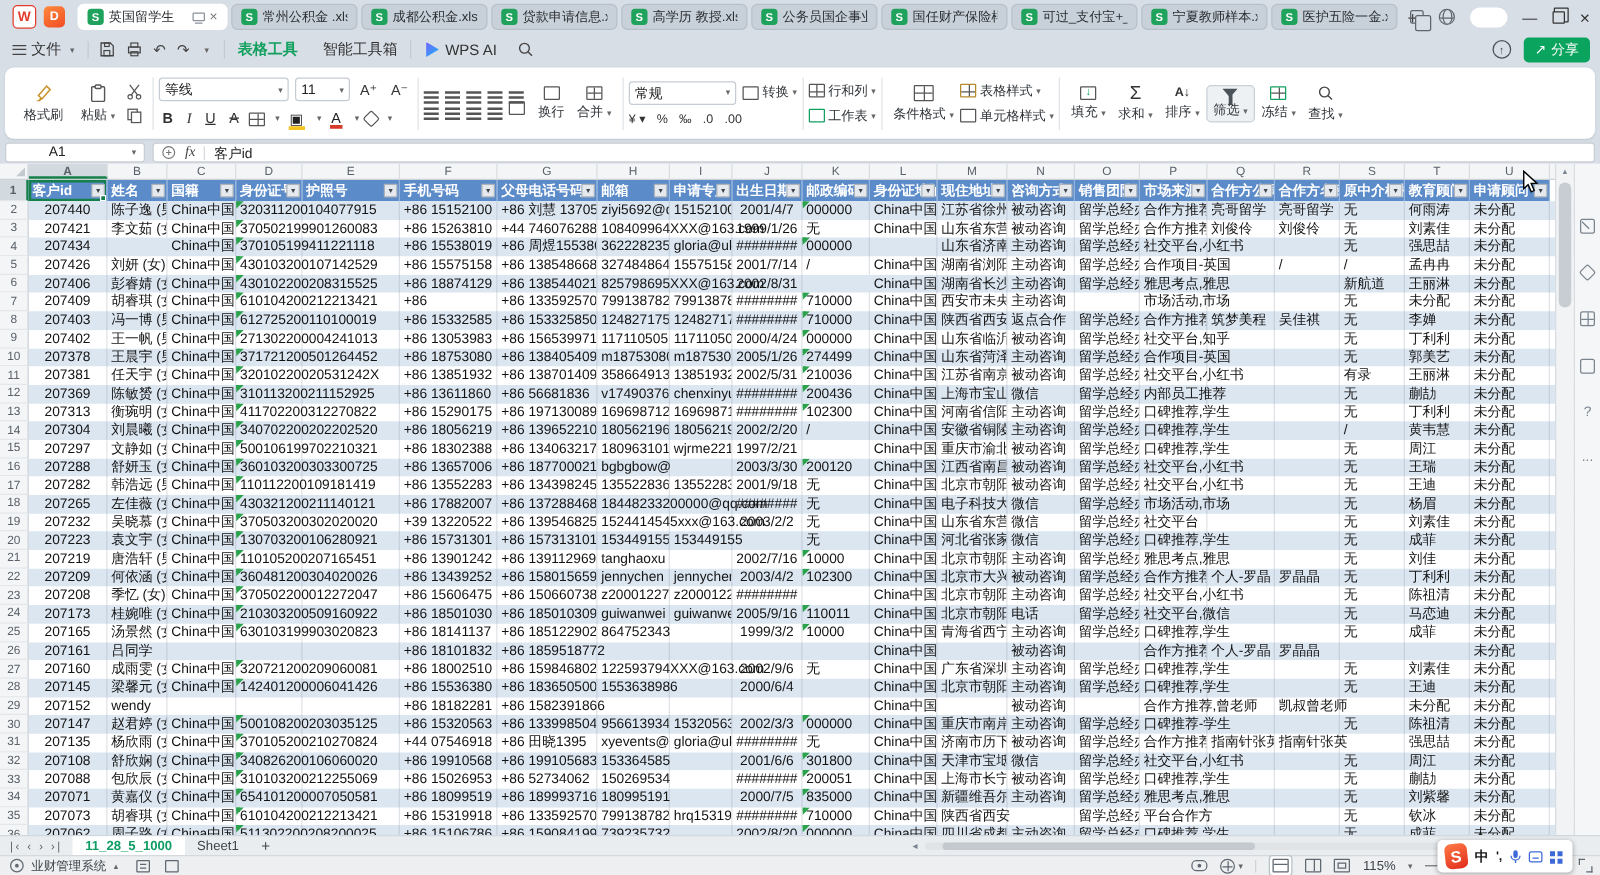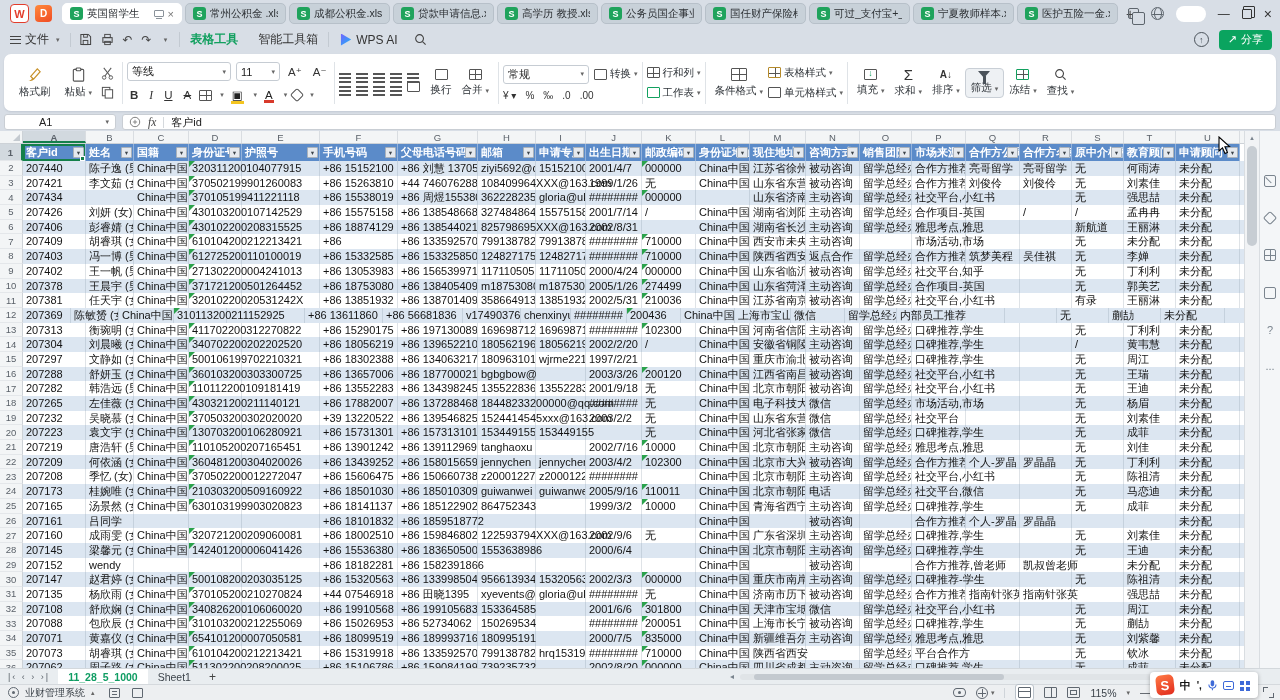--- a/index.html
+++ b/index.html
@@ -100,21 +100,21 @@
   .hrow { display:flex; height:17px; }
   .rnum { width:23px; flex:none; background:#f3f5f6; font-size:9.5px; color:#5a6169; text-align:center; border-right:1px solid #cdd2d7; border-bottom:1px solid #e4e7ea; display:flex; align-items:center; justify-content:center; }
   .rnum.sel { background:#d2d9df; border-right:2px solid #14804a; font-weight:bold; }
   .hcell { position:relative; background:#5b8bc9; color:#fff; font-weight:bold; font-size:11px; display:flex; align-items:center; padding:0 12px 0 3px; border-right:1px solid rgba(255,255,255,.35); white-space:nowrap; overflow:hidden; flex:none; }
   .hcell .fbtn { position:absolute; right:1px; top:50%; margin-top:-5.5px; width:11px; height:11px; background:#e5e9ee; border:1px solid #aab2bb; border-radius:1px; display:flex; align-items:center; justify-content:center; color:#3c434a; font-size:5.5px; }
   .hcell.sel { box-shadow:inset 0 0 0 2px #14804a; }
   .handle { position:absolute; right:0; bottom:0; width:5px; height:5px; background:#14804a; border:1px solid #fff; }
   .row { display:flex; height:14.7px; position:relative; }
   .row.band { background:#dce6f1; }
   .cell { position:relative; flex:none; font-size:11px; line-height:14.5px; color:#131313; padding:0 3px; border-right:1px solid rgba(140,155,170,.28); white-space:nowrap; overflow:hidden; }
-  .cell.right { text-align:left; }
+  .cell.right { text-align:center; }
   .cell.spill { overflow:visible; }
   .cell.spill > span { position:relative; z-index:2; }
   .cell.tri::before { content:""; position:absolute; left:0; top:0; border:3px solid transparent; border-left-color:#2ba24c; border-top-color:#2ba24c; z-index:3; }
   
   .vscroll { position:absolute; left:1244px; top:0; bottom:0; width:15px; background:#f1f3f5; border-left:1px solid #d9dde1; }
   .vscroll .up { height:13px; text-align:center; font-size:7px; color:#7a848e; line-height:13px; }
   .vscroll .thumb { position:absolute; left:2px; right:2px; top:15px; height:100px; background:#c7cdd3; border-radius:6px; }
   .rstrip { position:absolute; left:1259px; top:0; bottom:0; width:21px; background:#f4f6f8; border-left:1px solid #d9dde1; display:flex; flex-direction:column; align-items:center; padding-top:44px; gap:26px; }
   .sic { width:12px; height:12px; border:1.4px solid #7a848e; border-radius:2px; position:relative; }
   .sic.pen::after { content:""; position:absolute; left:1px; top:1px; width:8px; border-top:1.4px solid #7a848e; transform:rotate(45deg); transform-origin:left top; }
@@ -804,21 +804,21 @@
           <div class="cell" style="width: 52px;"><span>留学总经办</span></div>
           <div class="cell spill" style="width: 54px;"><span>社交平台,小红书</span></div>
           <div class="cell" style="width: 54px;"><span></span></div>
           <div class="cell" style="width: 52px;"><span></span></div>
           <div class="cell" style="width: 52px;"><span>有录</span></div>
           <div class="cell" style="width: 52px;"><span>王丽淋</span></div>
           <div class="cell" style="width: 64px;"><span>未分配</span></div>
         </div>
         <div class="row band">
           <div class="rnum">12</div>
-          <div class="cell right" style="width: 48px;"><span>207369</span></div>
+          <div class="cell right" style="width: 63px;"><span>207369</span></div>
           <div class="cell" style="width: 48px;"><span>陈敏赟 (女)</span></div>
           <div class="cell" style="width: 55px;"><span>China中国</span></div>
           <div class="cell spill tri" style="width: 53px;"><span>310113200211152925</span></div>
           <div class="cell" style="width: 78px;"><span></span></div>
           <div class="cell" style="width: 78px;"><span>+86 13611860</span></div>
           <div class="cell" style="width: 80px;"><span>+86 56681836</span></div>
           <div class="cell" style="width: 58px;"><span>v17490376</span></div>
           <div class="cell" style="width: 50px;"><span>chenxinyur</span></div>
           <div class="cell" style="width: 56px;"><span>########</span></div>
           <div class="cell tri" style="width: 54px;"><span>200436</span></div>
@@ -909,21 +909,21 @@
           <div class="rnum">16</div>
           <div class="cell right" style="width: 63px;"><span>207288</span></div>
           <div class="cell" style="width: 48px;"><span>舒妍玉 (女)</span></div>
           <div class="cell" style="width: 55px;"><span>China中国</span></div>
           <div class="cell spill tri" style="width: 53px;"><span>360103200303300725</span></div>
           <div class="cell" style="width: 78px;"><span></span></div>
           <div class="cell" style="width: 78px;"><span>+86 13657006</span></div>
           <div class="cell" style="width: 80px;"><span>+86 1877000215</span></div>
           <div class="cell spill" style="width: 58px;"><span>bgbgbow@</span></div>
           <div class="cell" style="width: 50px;"><span></span></div>
-          <div class="cell right" style="width: 56px;"><span>2003/3/26</span></div>
+          <div class="cell right" style="width: 56px;"><span>2003/3/30</span></div>
           <div class="cell tri" style="width: 54px;"><span>200120</span></div>
           <div class="cell" style="width: 54px;"><span>China中国</span></div>
           <div class="cell" style="width: 56px;"><span>江西省南昌</span></div>
           <div class="cell" style="width: 54px;"><span>被动咨询</span></div>
           <div class="cell" style="width: 52px;"><span>留学总经办</span></div>
           <div class="cell spill" style="width: 54px;"><span>社交平台,小红书</span></div>
           <div class="cell" style="width: 54px;"><span></span></div>
           <div class="cell" style="width: 52px;"><span></span></div>
           <div class="cell" style="width: 52px;"><span>无</span></div>
           <div class="cell" style="width: 52px;"><span>王瑞</span></div>

